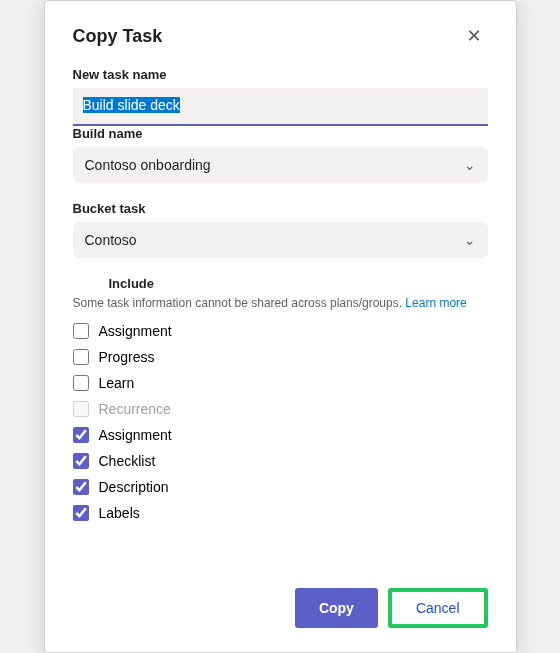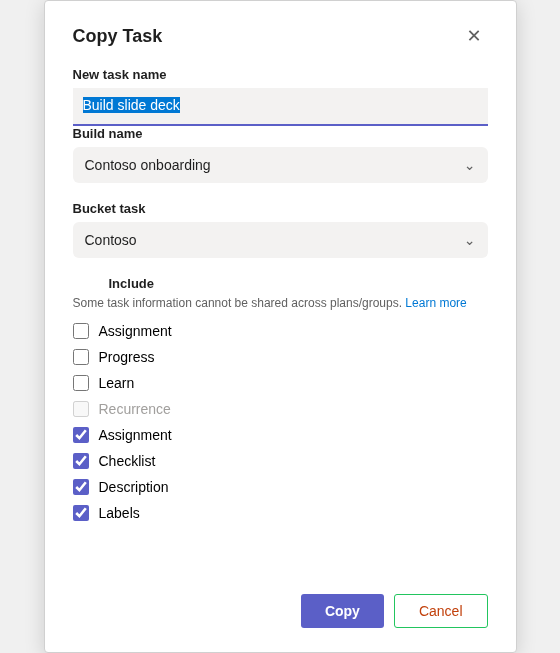--- a/index.html
+++ b/index.html
@@ -158,22 +158,22 @@
       border-radius: 3px;
       font-size: 14px;
       font-weight: 600;
       cursor: pointer;
       min-width: 80px;
     }
 
     .btn-secondary {
       padding: 8px 24px;
       background: #fff;
-      color: #c2410c;
-      border: 1px solid #22c55e;
+      color: #1d4ed8;
+      border: 4px solid #22c55e;
       border-radius: 3px;
       font-size: 14px;
       cursor: pointer;
       min-width: 80px;
     }
 
     .input-display {
       width: 100%;
       padding: 8px 10px;
       font-size: 14px;

